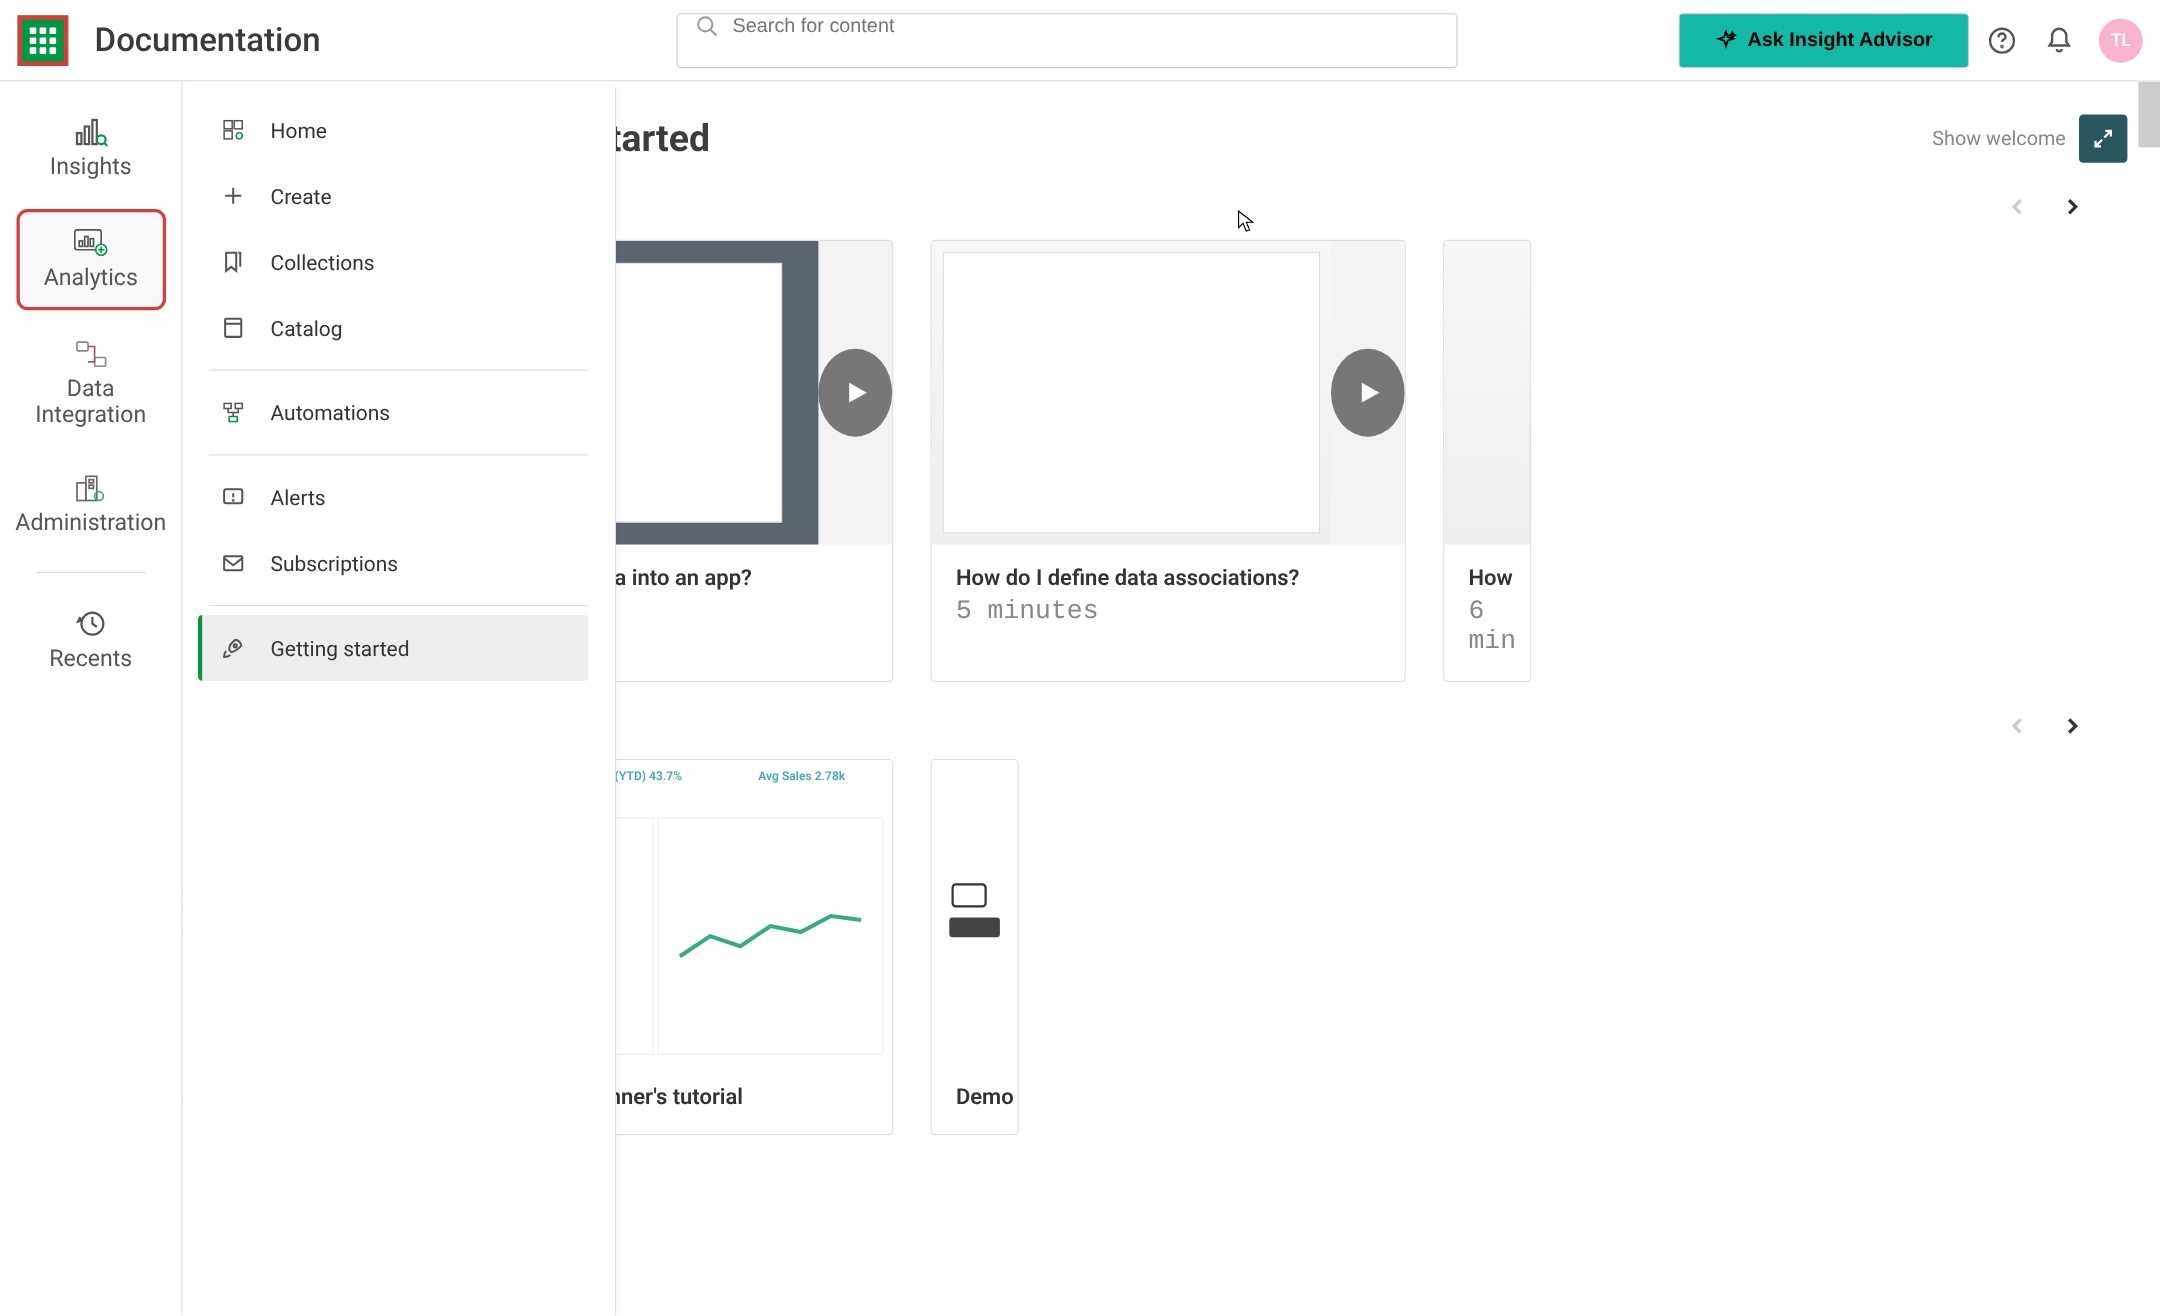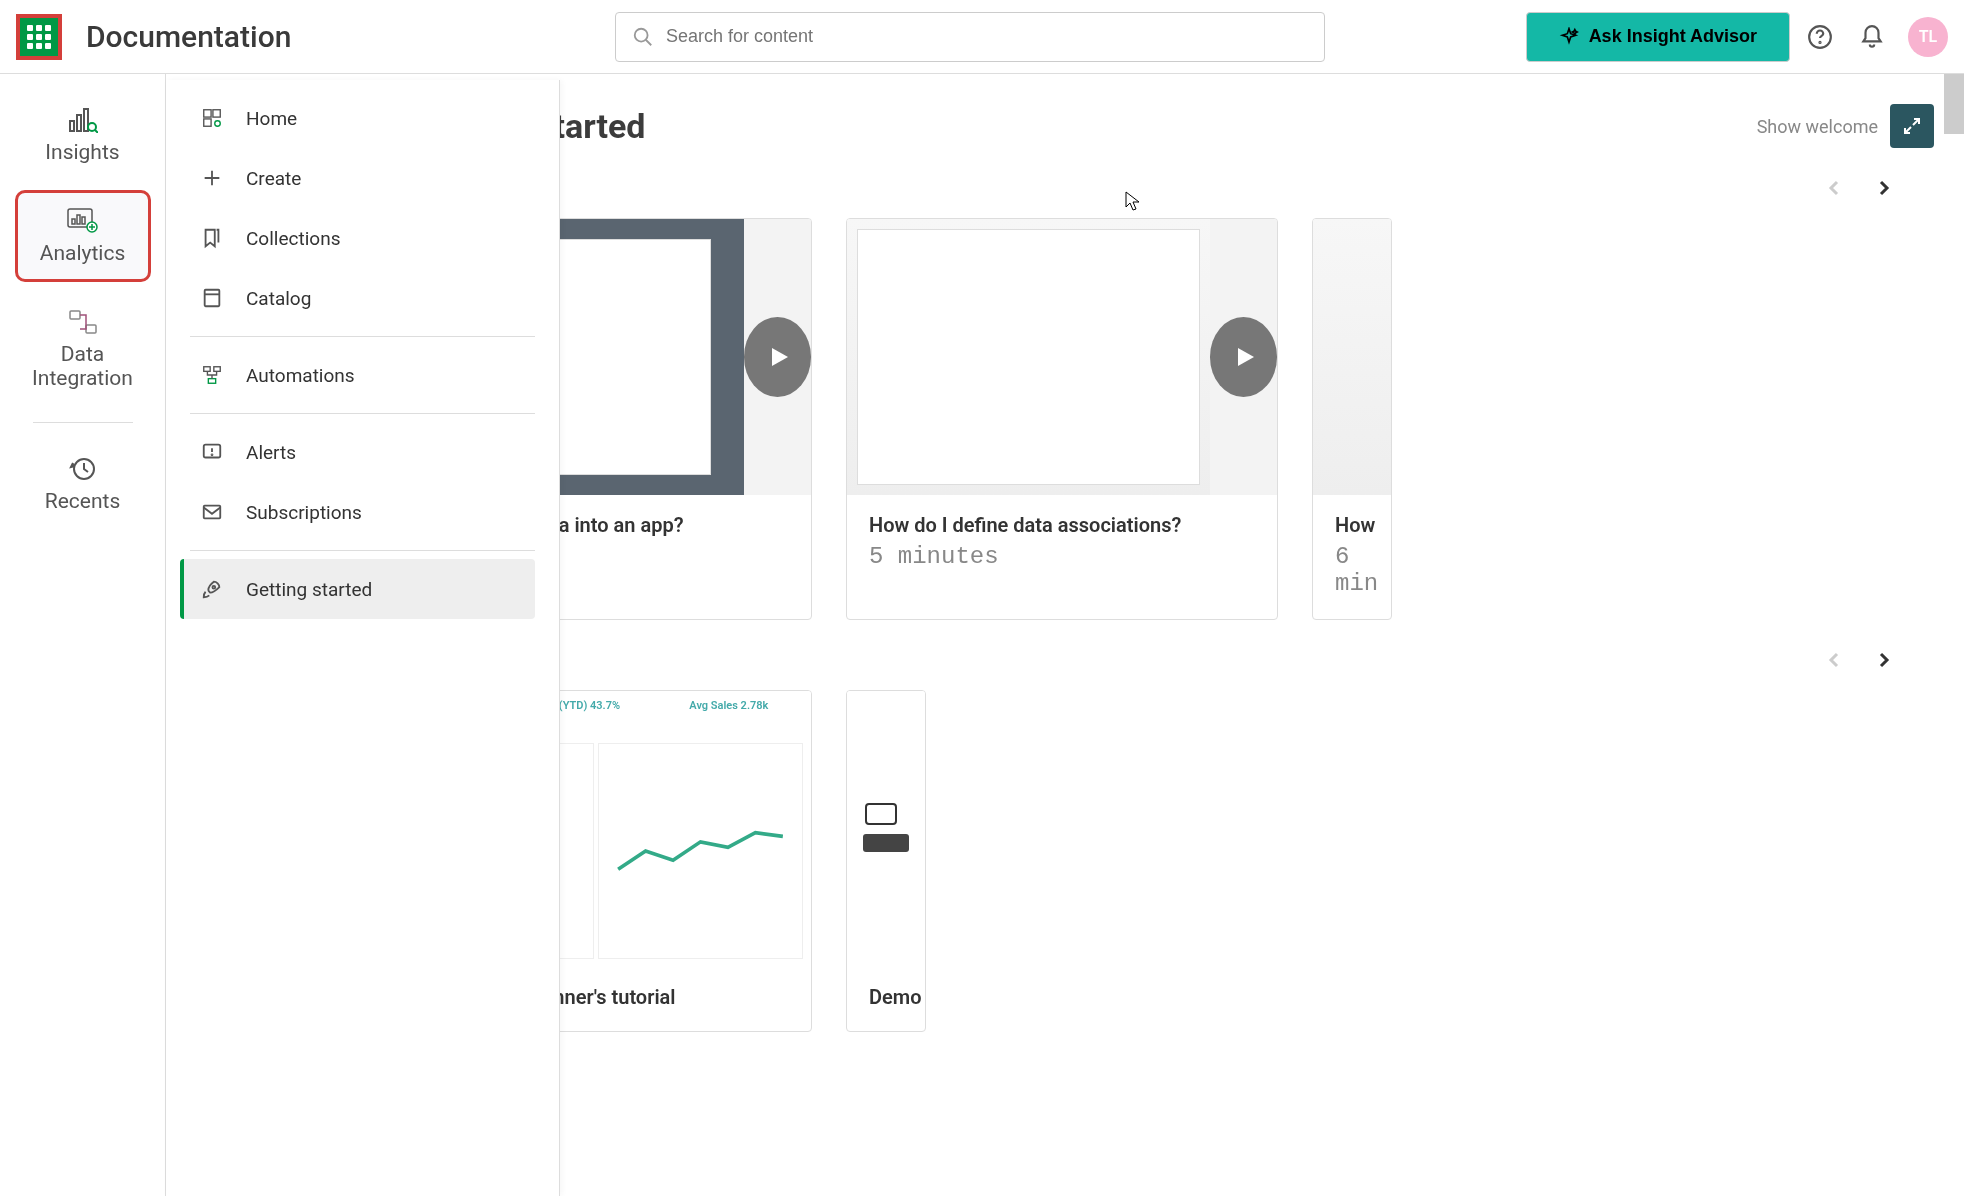--- a/index.html
+++ b/index.html
@@ -5,21 +5,21 @@
 * { box-sizing: border-box; margin: 0; padding: 0; }
 body { font-family: -apple-system, BlinkMacSystemFont, "Segoe UI", Roboto, Arial, sans-serif; background: #fff; color: #333; width: 1964px; height: 1196px; overflow: hidden; position: relative; }
 
 
 .header { height: 74px; border-bottom: 1px solid #ddd; display: flex; align-items: center; padding: 0 16px; position: relative; z-index: 10; background: #fff; }
 .app-launcher { width: 46px; height: 46px; background: #009845; display: flex; align-items: center; justify-content: center; border-radius: 0; border: 4px solid #d43f3a; margin-right: 24px; }
 .app-launcher-inner { color: #fff; display: grid; grid-template-columns: repeat(3,1fr); gap: 3px; width: 24px; height: 24px; }
 .app-launcher-inner span { background: #fff; border-radius: 1px; }
 .header-title { font-size: 30px; font-weight: 500; color: #3a3a3a; }
 .search-wrap { position: absolute; left: 615px; }
-.search-box { width: 710px; height: 50px; border: 1px solid #ccc; border-radius: 4px; display: flex; align-items: center; padding: 0 16px; background: #fff; }
+.search-box { width: 710px; height: 50px; border: 1px solid #ccc; border-radius: 4px; display: flex; align-items: flex-start; padding: 0 16px; background: #fff; }
 .search-box svg { color: #999; margin-right: 12px; }
 .search-box input { border: none; outline: none; font-size: 18px; color: #666; flex: 1; background: transparent; }
 .header-right { margin-left: auto; display: flex; align-items: center; gap: 8px; }
 .insight-btn { border: 1px solid #ccc; border-radius: 4px; height: 50px; padding: 0 32px; display: flex; align-items: center; gap: 10px; font-size: 18px; font-weight: 600; background: #14b8a6; cursor: pointer; }
 .icon-btn { width: 44px; height: 44px; display: flex; align-items: center; justify-content: center; border-radius: 6px; cursor: pointer; }
 .avatar { width: 40px; height: 40px; border-radius: 50%; background: #f8b3d0; color: #fff; display: flex; align-items: center; justify-content: center; font-weight: 600; font-size: 16px; margin-left: 6px; }
 
 
 .left-rail { position: absolute; top: 74px; left: 0; bottom: 0; width: 166px; border-right: 1px solid #ddd; background: #fff; z-index: 6; padding-top: 18px; display: flex; flex-direction: column; align-items: center; gap: 12px; }
 .rail-item { width: 136px; padding: 14px 4px; display: flex; flex-direction: column; align-items: center; gap: 6px; font-size: 21px; color: #555; text-align: center; cursor: pointer; border-radius: 8px; }
@@ -160,20 +160,32 @@
   </div>
   <div class="rail-item">
     <div class="rail-icon">
       <svg width="30" height="26" viewBox="0 0 30 26" fill="none" stroke="#888" stroke-width="1.5">
           <rect x="2" y="2" width="10" height="8" rx="1"></rect>
           <rect x="18" y="16" width="10" height="8" rx="1"></rect>
           <path d="M12 6h6v14h-6" stroke="#a0527a"></path>
         </svg>
     </div>
     <span>Data Integration</span>
+  </div>
+  <div class="rail-item">
+    <div class="rail-icon">
+      <svg width="30" height="26" viewBox="0 0 30 26" fill="none" stroke="#666" stroke-width="1.5">
+          <rect x="2" y="8" width="8" height="16"></rect>
+          <rect x="10" y="2" width="10" height="22"></rect>
+          <rect x="13" y="5" width="4" height="3"></rect>
+          <rect x="13" y="10" width="4" height="3"></rect>
+          <circle cx="22" cy="20" r="4" stroke="#3a7"></circle>
+        </svg>
+    </div>
+    <span>Administration</span>
   </div>
   <div class="rail-sep"></div>
   <div class="rail-item">
     <div class="rail-icon">
       <svg width="28" height="28" viewBox="0 0 28 28" fill="none" stroke="#555" stroke-width="2">
           <circle cx="15" cy="14" r="10"></circle>
           <path d="M15 8v6l4 3"></path>
           <path d="M4 8l-2 4 4-1" fill="#555"></path>
         </svg>
     </div>

